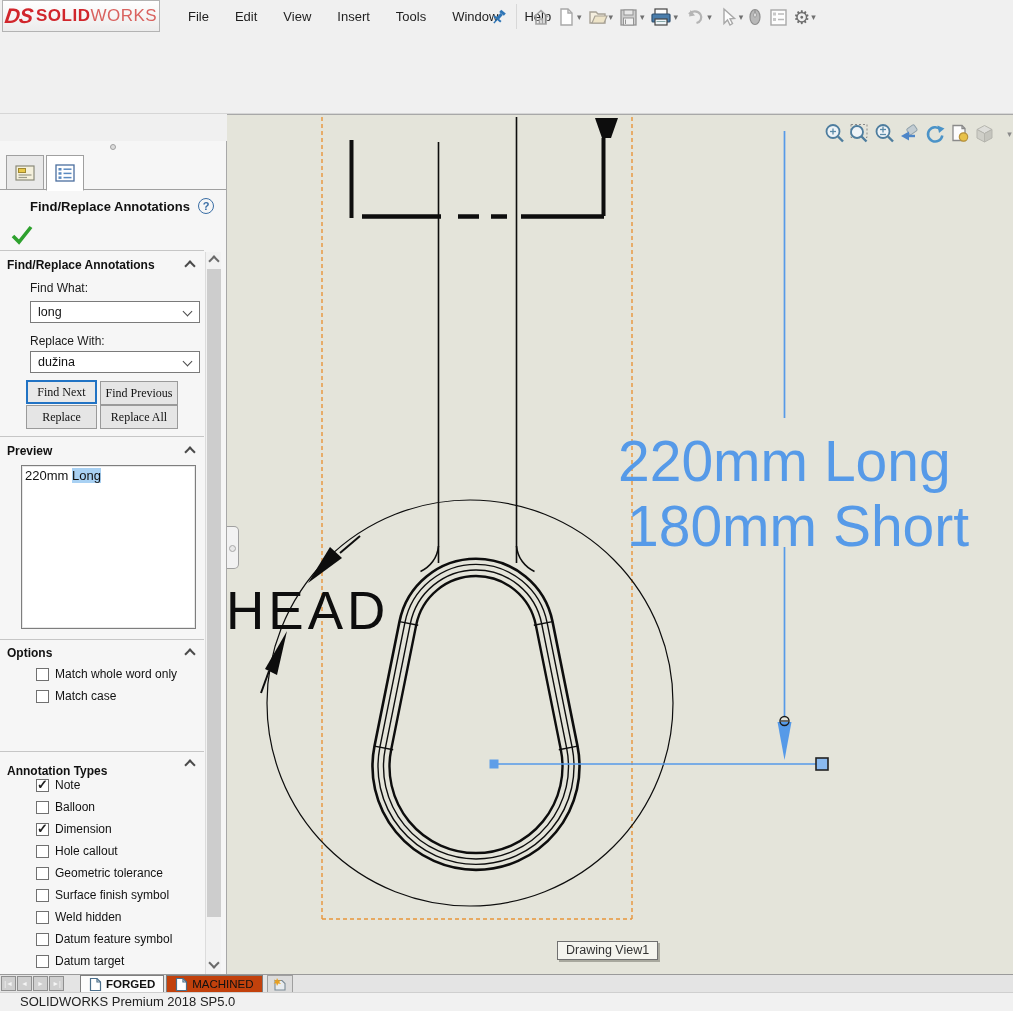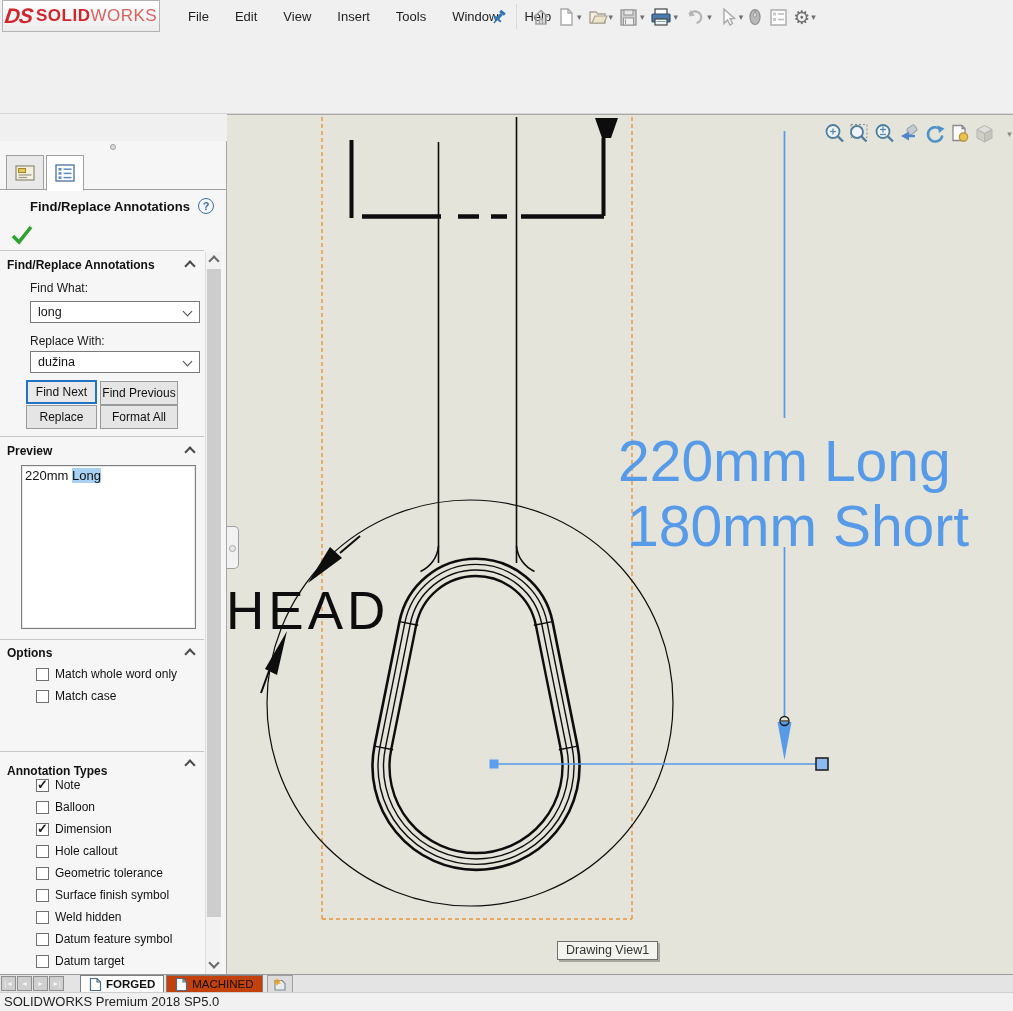--- a/index.html
+++ b/index.html
@@ -47,21 +47,21 @@
   .help-ic { position:absolute; left:198px; top:57px; width:16px; height:16px; border:1.5px solid #3a6ea5; border-radius:50%; color:#3a6ea5; font-size:11px; font-weight:bold; text-align:center; line-height:14px; }
   .ok-check { position:absolute; left:10px; top:82px; }
   .psep { position:absolute; left:0; width:204px; height:1px; background:#c6c6c6; }
   .sec-hdr { position:absolute; left:7px; font-weight:bold; font-size:12px; color:#111; }
   .chev { position:absolute; width:8px; height:8px; border-left:2px solid #4a4a4a; border-top:2px solid #4a4a4a; }
   .chev.up { transform:rotate(45deg); }
   .plabel { position:absolute; left:30px; font-size:12px; }
   .combo { position:absolute; left:30px; width:170px; height:22px; background:#fff; border:1px solid #7a7a7a; }
   .combo .val { position:absolute; left:7px; top:3px; font-size:12.5px; color:#111; }
   .combo .cchev { position:absolute; right:8px; top:6px; width:7px; height:7px; border-left:1.5px solid #4a4a4a; border-top:1.5px solid #4a4a4a; transform:rotate(225deg); }
-  .pbtn { position:absolute; height:24px; background:#e5e5e5; border:1px solid #9a9a9a; font-size:12px; color:#111; display:flex; align-items:center; justify-content:center; font-family:Liberation Sans, sans-serif; }
+  .pbtn { position:absolute; height:24px; background:#e5e5e5; border:1px solid #9a9a9a; font-size:12px; color:#111; display:flex; align-items:center; justify-content:center; font-family:Liberation Serif, serif; }
   .pbtn.focus { border:2px solid #2173c4; background:#e9e9e9; }
   .preview-box { position:absolute; left:21px; top:324px; width:175px; height:164px; background:#fff; border:1px solid #7e7e7e; box-shadow:inset 0 0 0 1px #e8e8e8; padding:2px 3px; font-size:13px; color:#111; }
   .hl { background:#a9d1f3; }
   .cbrow { position:absolute; left:36px; display:flex; align-items:center; }
   .cb { width:13px; height:13px; background:#fff; border:1px solid #707070; margin-right:6px; position:relative; flex:none; }
   .cb.on::after { content:"\2713"; position:absolute; left:0px; top:-3px; font-size:13px; font-weight:bold; color:#222; }
   .cblabel { font-size:12px; color:#111; white-space:nowrap; }
   .cblabel.wrap { white-space:normal; width:140px; line-height:1.25; }
   
   .sbar { position:absolute; left:205px; top:111px; width:16px; height:722px; background:#f2f2f2; border-left:1px solid #dcdcdc; }
@@ -69,21 +69,21 @@
   .sb-thumb { position:absolute; left:1px; top:17px; width:14px; height:648px; background:#cdcdcd; }
 
   
   .sheetbar { position:absolute; left:0; top:974px; width:1013px; height:18px; background:#e4e4e4; border-top:1px solid #9a9a9a; display:flex; align-items:stretch; z-index:7; }
   .nav-btn { width:15px; height:15px; margin:1px 0 0 1px; background:#cfcfcf; border:1px solid #8f8f8f; color:#f6f6f6; font-size:7px; line-height:13px; text-align:center; flex:none; }
   .stab { display:flex; align-items:center; padding:0 8px; font-size:11.5px; border:1px solid #7f7f7f; border-bottom:none; margin-left:2px; color:#111; white-space:nowrap; }
   .stab.active { background:#fcfcfc; font-weight:bold; }
   .stab.inactive { background:#c2410c; }
   .stab svg { margin-right:4px; }
   .addsheet { width:26px; display:flex; align-items:center; justify-content:center; background:#dcdcdc; border:1px solid #9f9f9f; border-bottom:none; margin-left:4px; }
-  .statusbar { position:absolute; left:0; top:992px; width:1013px; height:19px; background:#f1f1f1; border-top:1px solid #cfcfcf; font-size:13px; color:#222; line-height:18px; padding-left:4px; z-index:7; }
+  .statusbar { position:absolute; left:0; top:992px; width:1013px; height:19px; background:#f1f1f1; border-top:1px solid #cfcfcf; font-size:13px; color:#222; line-height:18px; padding-left:20px; z-index:7; }
 </style>
 </head>
 <body>
 
 <div id="app">
 
   <div class="topbar">
     <div class="logo-box">
       <span class="logo-ds">DS</span>
         <span class="logo-solid">SOLID</span>
@@ -351,21 +351,21 @@
 
     <div class="plabel" style="top:193px">Replace With:</div>
     <div class="combo" style="top:210px">
       <span class="val">dužina</span>
       <span class="cchev"></span>
     </div>
 
     <button class="pbtn focus" style="left:26px; top:239px; width:71px">Find Next</button>
     <button class="pbtn" style="left:100px; top:240px; width:78px">Find Previous</button>
     <button class="pbtn" style="left:26px; top:264px; width:71px">Replace</button>
-    <button class="pbtn" style="left:100px; top:264px; width:78px">Format All</button>
+    <button class="pbtn" style="left:100px; top:264px; width:78px">Replace All</button>
 
     <div class="psep" style="top:295px"></div>
 
     <div class="sec-hdr" style="top:303px">Preview</div>
     <span class="chev up" style="left:186px; top:307px"></span>
     <div class="preview-box"><span>220mm </span><span class="hl">Long</span></div>
 
     <div class="psep" style="top:498px"></div>
 
     <div class="sec-hdr" style="top:505px">Options</div>

